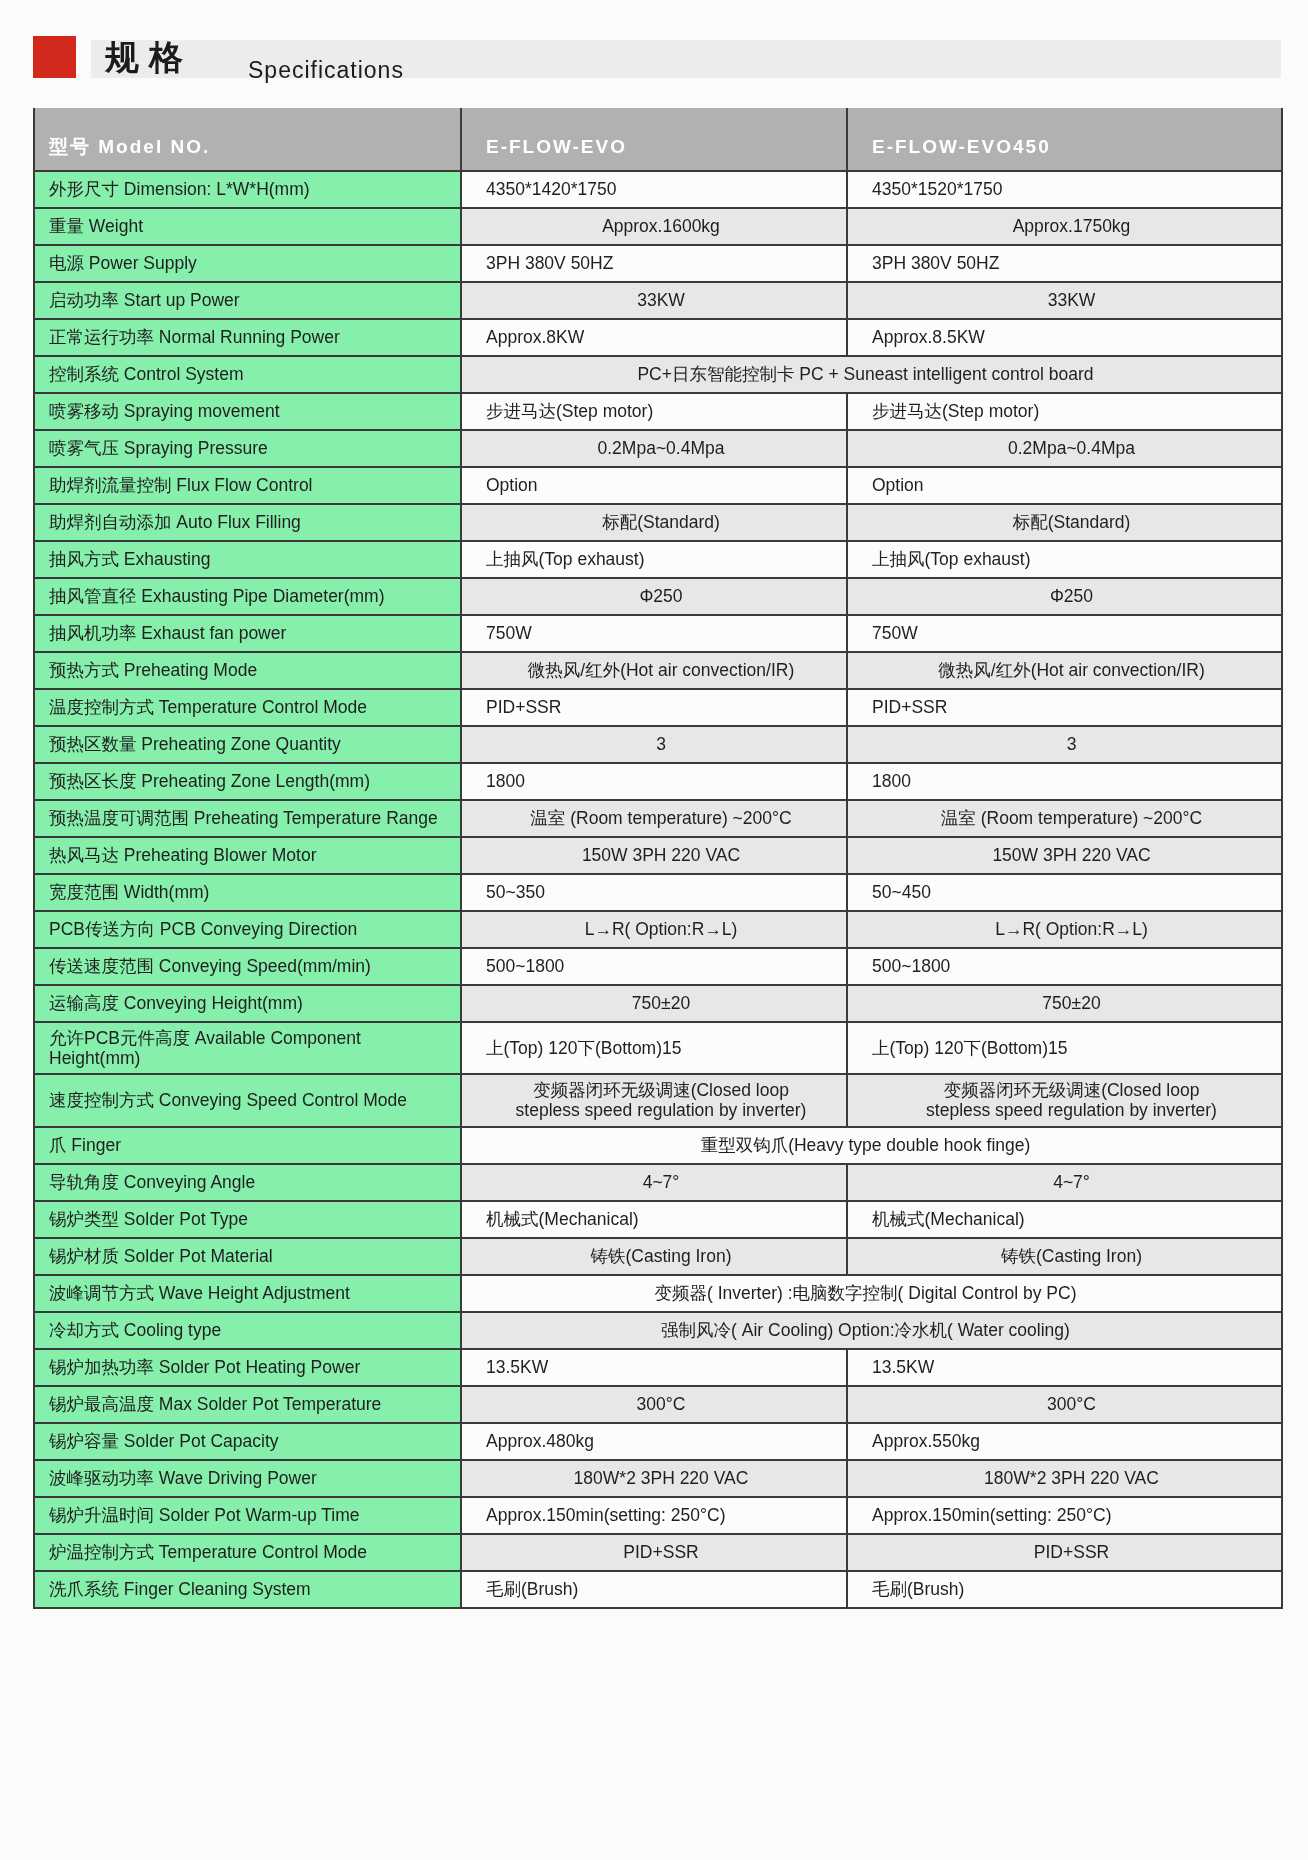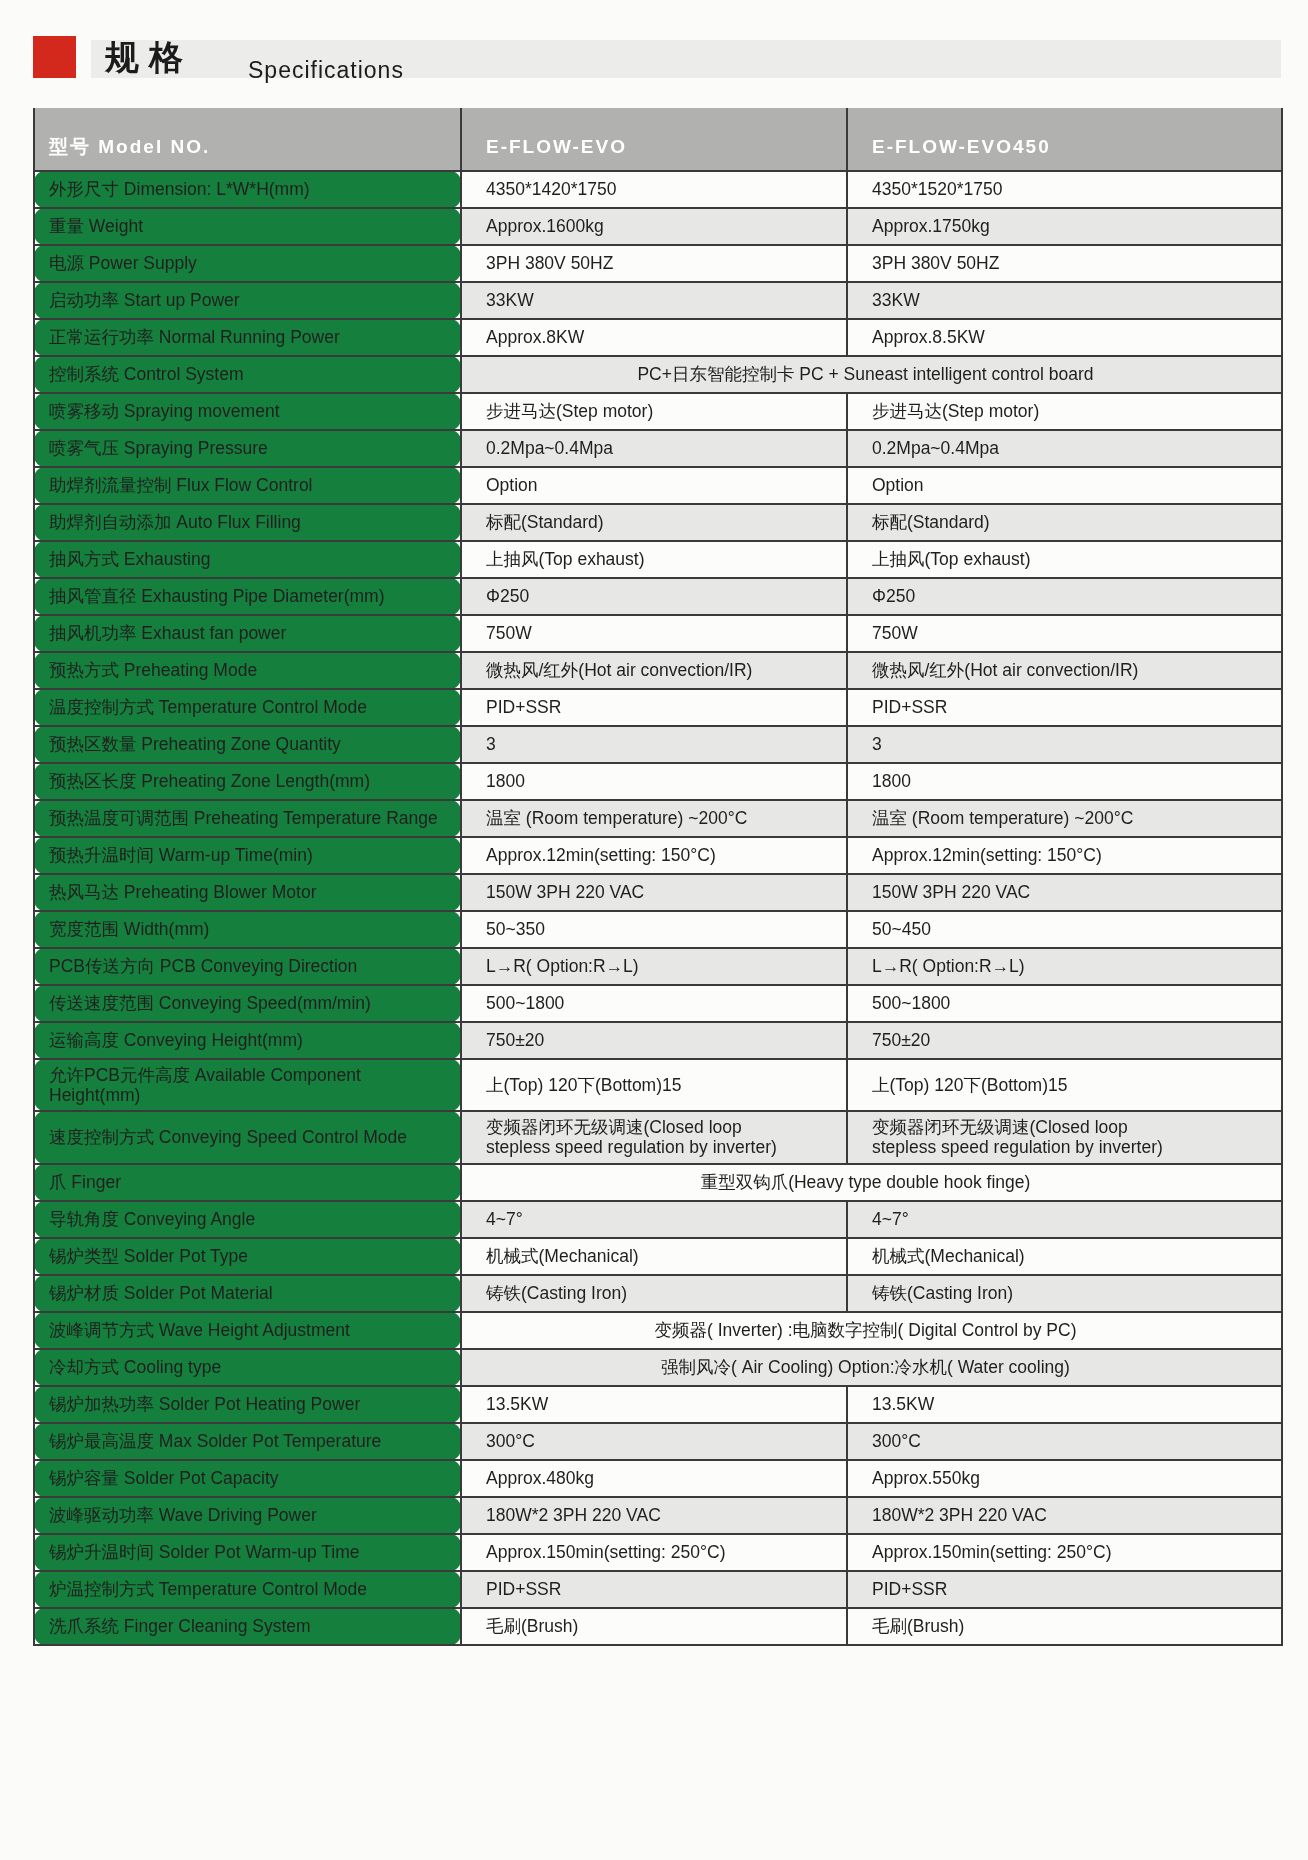--- a/index.html
+++ b/index.html
@@ -45,23 +45,23 @@
   thead th:first-child{padding-left:14px;}
 
   tbody td{
     border:2px solid #3a3a3a;
     padding:5px 10px 5px 24px;
     height:25px;
     vertical-align:middle;
     white-space:pre-line;
     line-height:1.15;
   }
-  td.lab{background:#15803d;padding-left:14px;border-radius:11px;}
+  td.lab{background:#86efac;padding-left:14px;}
   td.val{background:#fcfcfb;}
-  tr.alt td.val{background:#e7e7e5;}
+  tr.alt td.val{background:#e7e7e5;text-align:center;}
   td.merged{text-align:center;padding-left:0;padding-right:12px;}
 </style>
 </head>
 <body>
 
 <div class="page">
 
   <div class="titlebar">
     <div class="title-band"></div>
     <div class="red-square"></div>
@@ -165,25 +165,20 @@
         <tr>
           <td class="lab">预热区长度  Preheating Zone Length(mm)</td>
           <td class="val">1800</td>
           <td class="val">1800</td>
         </tr>
         <tr class="alt">
           <td class="lab">预热温度可调范围 Preheating Temperature Range</td>
           <td class="val">温室 (Room temperature) ~200°C</td>
           <td class="val">温室 (Room temperature) ~200°C</td>
         </tr>
-        <tr>
-          <td class="lab">预热升温时间  Warm-up Time(min)</td>
-          <td class="val">Approx.12min(setting: 150°C)</td>
-          <td class="val">Approx.12min(setting: 150°C)</td>
-        </tr>
         <tr class="alt">
           <td class="lab">热风马达 Preheating Blower Motor</td>
           <td class="val">150W 3PH 220 VAC</td>
           <td class="val">150W 3PH 220 VAC</td>
         </tr>
         <tr>
           <td class="lab">宽度范围  Width(mm)</td>
           <td class="val">50~350</td>
           <td class="val">50~450</td>
         </tr>

